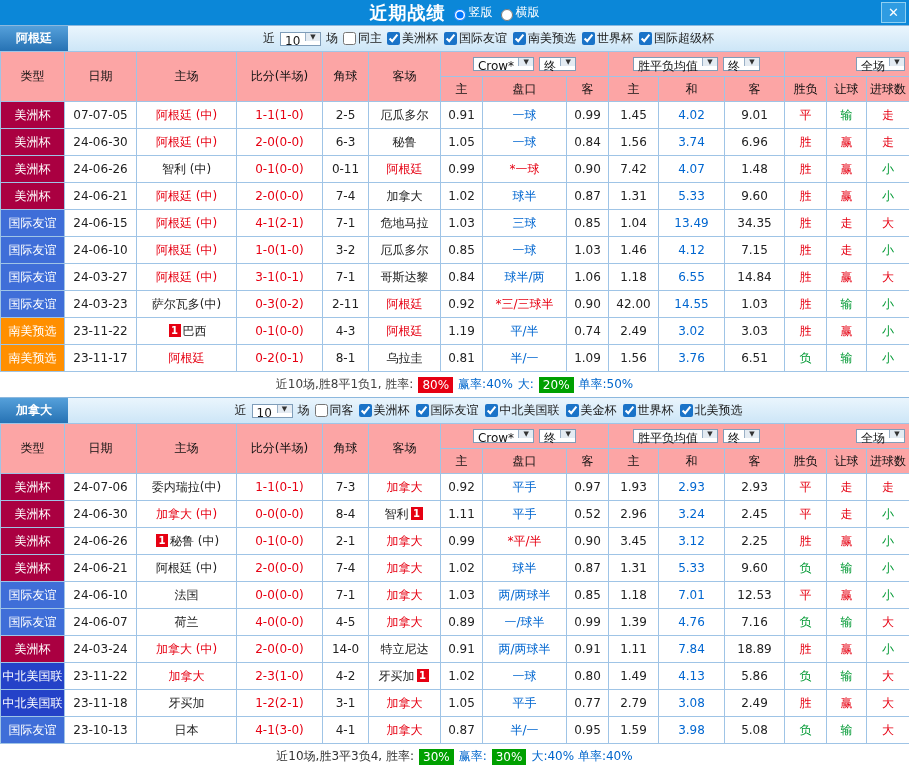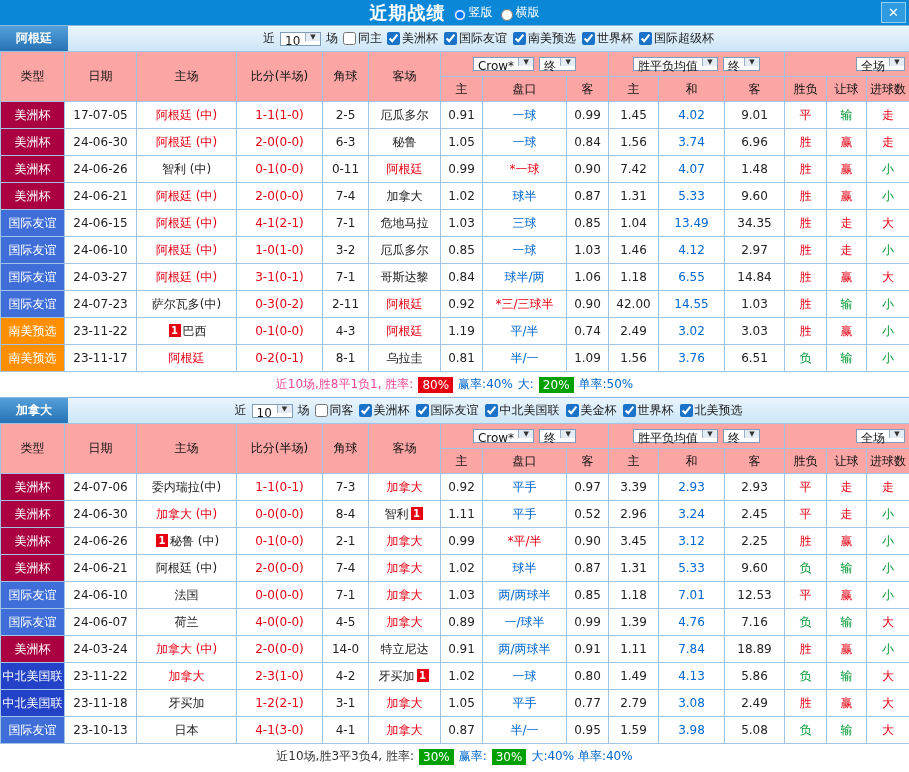--- a/index.html
+++ b/index.html
@@ -161,21 +161,21 @@
           <th>和</th>
           <th>客</th>
           <th>胜负</th>
           <th>让球</th>
           <th>进球数</th>
         </tr>
       </thead>
       <tbody class="data-rows">
           <tr>
             <td class="type-cell" style="background: rgb(170, 0, 65);">美洲杯</td>
-            <td>17-07-05</td>
+            <td>07-07-05</td>
             <td class="team-cell"><span class="red">阿根廷 (中)</span></td>
             <td class="red">1-1(1-0)</td>
             <td>2-5</td>
             <td class="team-cell"><span>厄瓜多尔</span></td>
             <td>0.91</td>
             <td class="blue">一球</td>
             <td>0.99</td>
             <td>1.45</td>
             <td class="blue">4.02</td>
             <td>9.01</td>
@@ -256,21 +256,21 @@
             <td>24-06-10</td>
             <td class="team-cell"><span class="red">阿根廷 (中)</span></td>
             <td class="red">1-0(1-0)</td>
             <td>3-2</td>
             <td class="team-cell"><span>厄瓜多尔</span></td>
             <td>0.85</td>
             <td class="blue">一球</td>
             <td>1.03</td>
             <td>1.46</td>
             <td class="blue">4.12</td>
-            <td>2.97</td>
+            <td>7.15</td>
             <td style="color: rgb(230, 0, 18);">胜</td>
             <td style="color: rgb(230, 0, 18);">走</td>
             <td style="color: rgb(0, 153, 51);">小</td>
           </tr>
           <tr>
             <td class="type-cell" style="background: rgb(63, 110, 216);">国际友谊</td>
             <td>24-03-27</td>
             <td class="team-cell"><span class="red">阿根廷 (中)</span></td>
             <td class="red">3-1(0-1)</td>
             <td>7-1</td>
@@ -280,21 +280,21 @@
             <td>1.06</td>
             <td>1.18</td>
             <td class="blue">6.55</td>
             <td>14.84</td>
             <td style="color: rgb(230, 0, 18);">胜</td>
             <td style="color: rgb(230, 0, 18);">赢</td>
             <td style="color: rgb(230, 0, 18);">大</td>
           </tr>
           <tr>
             <td class="type-cell" style="background: rgb(63, 110, 216);">国际友谊</td>
-            <td>24-07-23</td>
+            <td>24-03-23</td>
             <td class="team-cell"><span>萨尔瓦多(中)</span></td>
             <td class="red">0-3(0-2)</td>
             <td>2-11</td>
             <td class="team-cell"><span class="red">阿根廷</span></td>
             <td>0.92</td>
             <td class="red">*三/三球半</td>
             <td>0.90</td>
             <td>42.00</td>
             <td class="blue">14.55</td>
             <td>1.03</td>
@@ -332,21 +332,21 @@
             <td>1.56</td>
             <td class="blue">3.76</td>
             <td>6.51</td>
             <td style="color: rgb(0, 153, 51);">负</td>
             <td style="color: rgb(0, 153, 51);">输</td>
             <td style="color: rgb(0, 153, 51);">小</td>
           </tr>
         </tbody>
     </table>
     <div class="section-footer">
-        <span style="color: #ec4899;">近10场,胜8平1负1, 胜率:</span>
+        <span style="color: #404040;">近10场,胜8平1负1, 胜率:</span>
         <span class="pct-badge" style="background: rgb(230, 0, 18);">80%</span>
         <span style="color: rgb(0, 102, 204);">赢率:40%</span>
         <span style="color: rgb(0, 102, 204);">大:</span>
         <span class="pct-badge" style="background: rgb(0, 160, 0);">20%</span>
         <span style="color: rgb(0, 102, 204);">单率:50%</span>
       </div>
   </div>
 
   <div class="section">
     <div class="filterbar">
@@ -465,21 +465,21 @@
           <tr>
             <td class="type-cell" style="background: rgb(170, 0, 65);">美洲杯</td>
             <td>24-07-06</td>
             <td class="team-cell"><span>委内瑞拉(中)</span></td>
             <td class="red">1-1(0-1)</td>
             <td>7-3</td>
             <td class="team-cell"><span class="red">加拿大</span></td>
             <td>0.92</td>
             <td class="blue">平手</td>
             <td>0.97</td>
-            <td>3.39</td>
+            <td>1.93</td>
             <td class="blue">2.93</td>
             <td>2.93</td>
             <td style="color: rgb(230, 0, 18);">平</td>
             <td style="color: rgb(230, 0, 18);">走</td>
             <td style="color: rgb(230, 0, 18);">走</td>
           </tr>
           <tr>
             <td class="type-cell" style="background: rgb(170, 0, 65);">美洲杯</td>
             <td>24-06-30</td>
             <td class="team-cell"><span class="red">加拿大 (中)</span></td>

